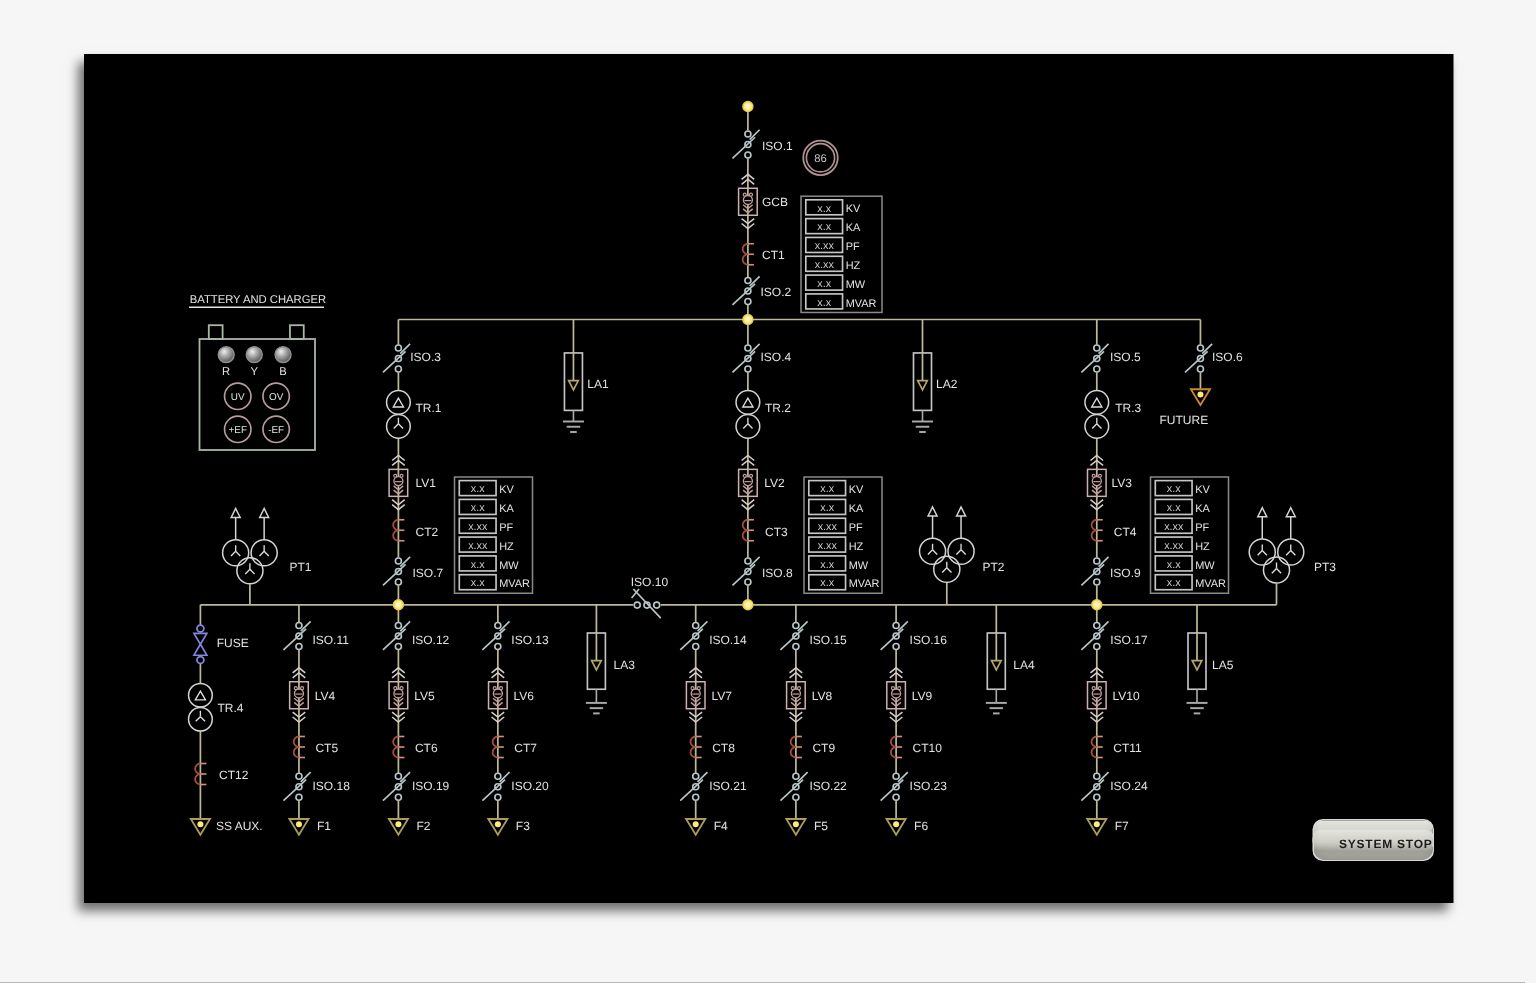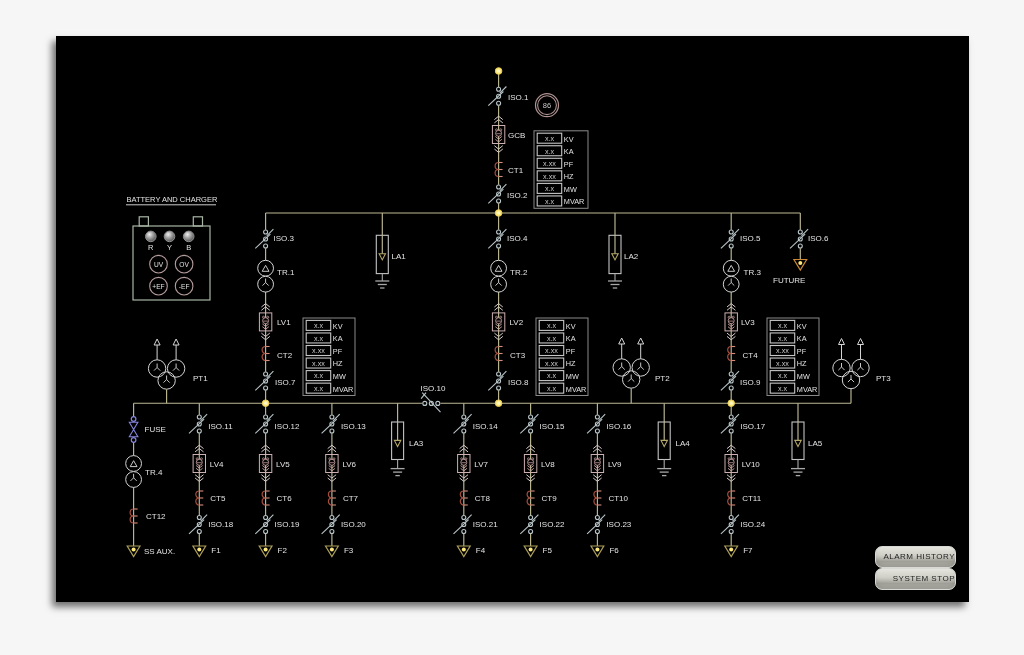--- a/index.html
+++ b/index.html
@@ -668,13 +668,13 @@
 <text x="608.4" y="501" font-size="8" fill="#e2e2e2" text-anchor="start" letter-spacing="0" font-weight="normal">CT10</text>
 <text x="606.4" y="526.8" font-size="8" fill="#e2e2e2" text-anchor="start" letter-spacing="0" font-weight="normal">ISO.23</text>
 <text x="609.4" y="553" font-size="8" fill="#e2e2e2" text-anchor="start" letter-spacing="0" font-weight="normal">F6</text>
 <text x="740.2" y="429" font-size="8" fill="#e2e2e2" text-anchor="start" letter-spacing="0" font-weight="normal">ISO.17</text>
 <text x="741.7" y="466.5" font-size="8" fill="#e2e2e2" text-anchor="start" letter-spacing="0" font-weight="normal">LV10</text>
 <text x="742.2" y="501" font-size="8" fill="#e2e2e2" text-anchor="start" letter-spacing="0" font-weight="normal">CT11</text>
 <text x="740.2" y="526.8" font-size="8" fill="#e2e2e2" text-anchor="start" letter-spacing="0" font-weight="normal">ISO.24</text>
 <text x="743.2" y="553" font-size="8" fill="#e2e2e2" text-anchor="start" letter-spacing="0" font-weight="normal">F7</text>
 </svg>
 <div class="btn" style="left:819px;top:510px;">ALARM HISTORY</div>
-<div class="btn" style="left:819px;top:532px;">SYSTEM STOP</div>
+<div class="btn" style="left:819px;top:516px;font-weight:bold;">SYSTEM STOP</div>
 </div>
 </body></html>

